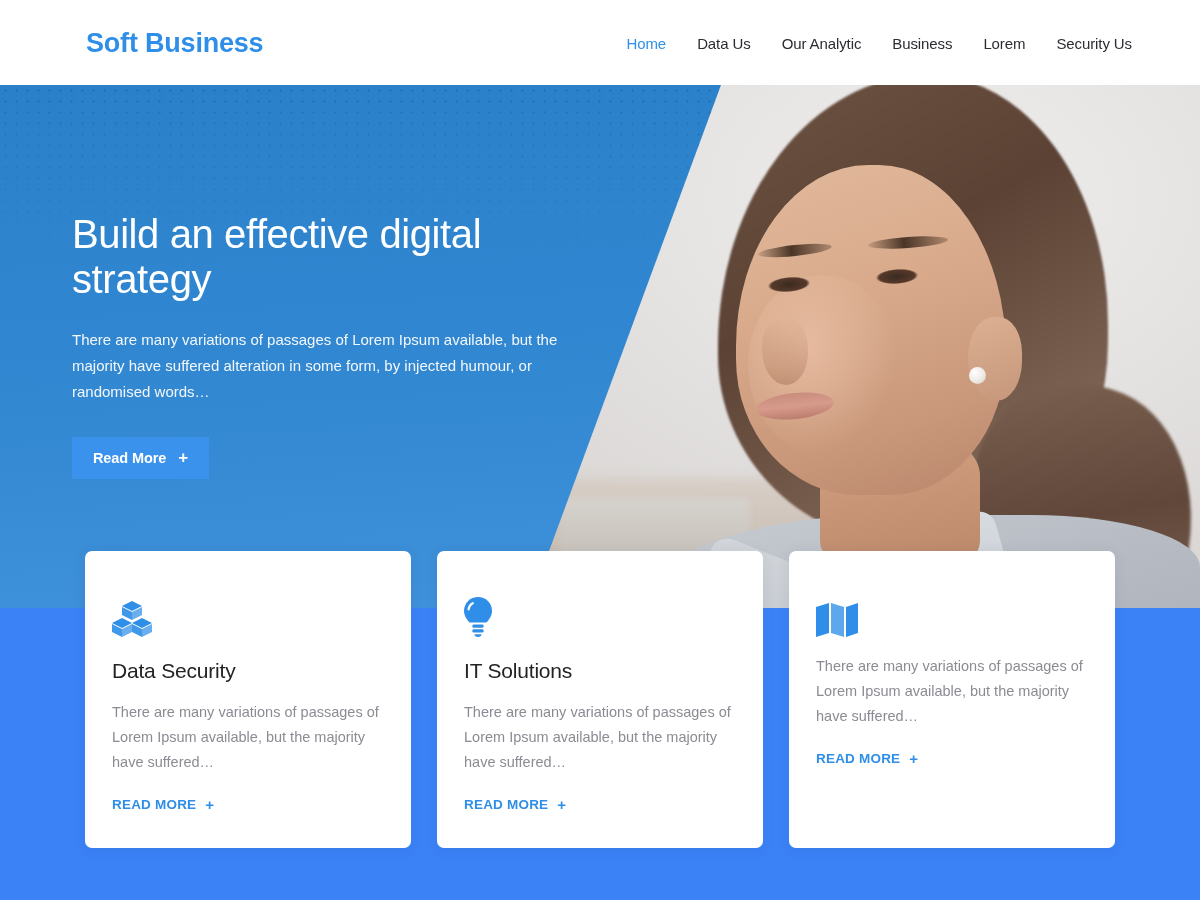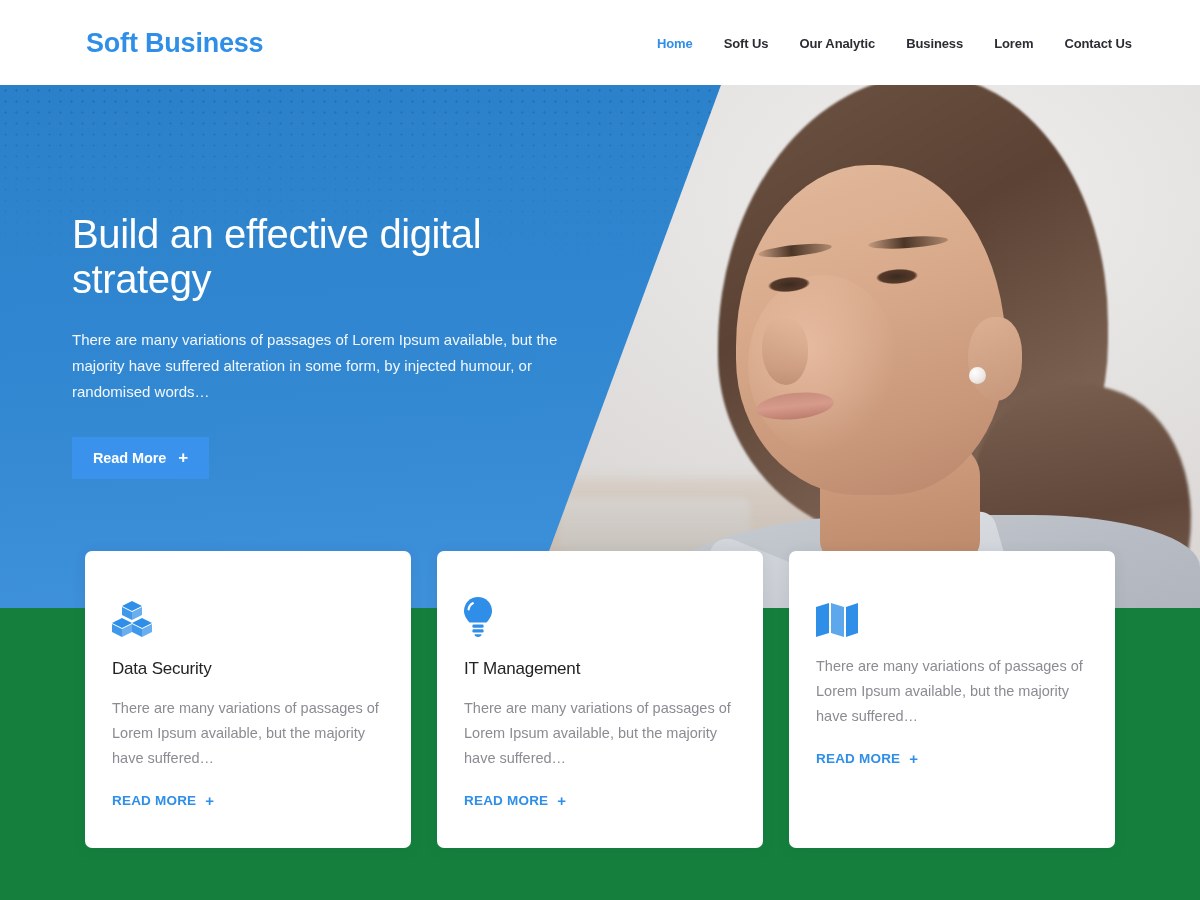--- a/index.html
+++ b/index.html
@@ -2,21 +2,21 @@
 <html><head>
 <meta charset="utf-8">
 <style>
   * { box-sizing: border-box; margin: 0; padding: 0; }
   html, body {
     width: 1200px; height: 900px;
     font-family: "Liberation Sans", sans-serif;
     background: #f4f4f4;
     overflow: hidden;
   }
-  .page { position: relative; width: 1200px; height: 900px; background: #15803d; }
+  .page { position: relative; width: 1200px; height: 900px; background: #3b82f6; }
 
   
   .header {
     position: absolute; top: 0; left: 0;
     width: 1200px; height: 85px;
     background: #ffffff;
     display: flex; align-items: center;
     z-index: 40;
   }
   .logo {
@@ -25,21 +25,21 @@
     font-size: 27px; font-weight: bold;
     color: #2f8fe8; letter-spacing: -0.2px;
     white-space: nowrap;
   }
   .nav {
     position: absolute; right: 68px; top: 50%;
     transform: translateY(-50%);
     display: flex; align-items: center; gap: 31px;
   }
   .nav-item {
-    font-size: 13px; font-weight: bold;
+    font-size: 15px; font-weight: normal;
     color: #2c2c33; white-space: nowrap;
     cursor: pointer; letter-spacing: -0.1px;
   }
   .nav-item.active { color: #2f8fe8; }
 
   
   .hero {
     position: absolute; top: 85px; left: 0;
     width: 1200px; height: 523px;
     overflow: hidden; z-index: 10;
@@ -190,21 +190,21 @@
   .card {
     width: 326px; height: 297px;
     background: #ffffff;
     border-radius: 7px;
     box-shadow: 0 2px 14px rgba(26,48,80,0.08);
     padding: 44px 27px 0 27px;
   }
   .card-icon { height: 42px; display: flex; align-items: flex-end; }
   .card-title {
     margin-top: 22px;
-    font-size: 17px; color: #232323; font-weight: normal;
+    font-size: 21px; color: #232323; font-weight: normal;
     letter-spacing: -0.2px;
   }
   .card-text {
     margin-top: 17px;
     font-size: 14.5px; line-height: 1.72; color: #8b8b93;
   }
   .card-link {
     margin-top: 22px;
     display: inline-flex; align-items: center; gap: 9px;
     font-size: 13.5px; font-weight: bold;
@@ -215,25 +215,25 @@
 </style>
 </head>
 <body>
 
 <div class="page">
 
   <div class="header">
     <div class="logo">Soft Business</div>
     <div class="nav">
       <div class="nav-item active">Home</div>
-      <div class="nav-item">Soft Us</div>
+      <div class="nav-item">Data Us</div>
       <div class="nav-item">Our Analytic</div>
       <div class="nav-item">Business</div>
       <div class="nav-item">Lorem</div>
-      <div class="nav-item">Contact Us</div>
+      <div class="nav-item">Security Us</div>
     </div>
   </div>
 
   <div class="hero">
 
     <div class="hero-photo">
       <div class="wall"></div>
       <div class="desk"></div>
       <div class="laptop"></div>
       <div class="hair-back"></div>
@@ -298,21 +298,21 @@
         <svg width="28" height="40" viewBox="0 0 28 40" aria-hidden="true">
           <g fill="#2f8fe8">
             <path d="M14 0 C6.3 0 0 6.2 0 13.8 C0 19 2.9 22.6 5.6 25.6 L22.4 25.6 C25.1 22.6 28 19 28 13.8 C28 6.2 21.7 0 14 0 Z"></path>
             <rect x="8.4" y="27.4" width="11.2" height="3.4" rx="1.3"></rect>
             <rect x="8.4" y="32.2" width="11.2" height="3.4" rx="1.3"></rect>
             <path d="M10.5 37.2 L17.5 37.2 C17.5 39 16 40 14 40 C12 40 10.5 39 10.5 37.2 Z"></path>
             <path d="M8.8 6.2 C6.3 7.6 4.8 9.9 4.6 12.4" stroke="#ffffff" stroke-width="2.2" fill="none" stroke-linecap="round"></path>
           </g>
         </svg>
       </div>
-      <div class="card-title">IT Management</div>
+      <div class="card-title">IT Solutions</div>
       <div class="card-text">There are many variations of passages of Lorem Ipsum available, but the majority have suffered…</div>
       <div class="card-link">
         <span>READ MORE</span>
         <span class="plus-sm">+</span>
       </div>
     </div>
 
     <div class="card">
       <div class="card-icon">
         <svg width="42" height="34" viewBox="0 0 42 34" aria-hidden="true">

